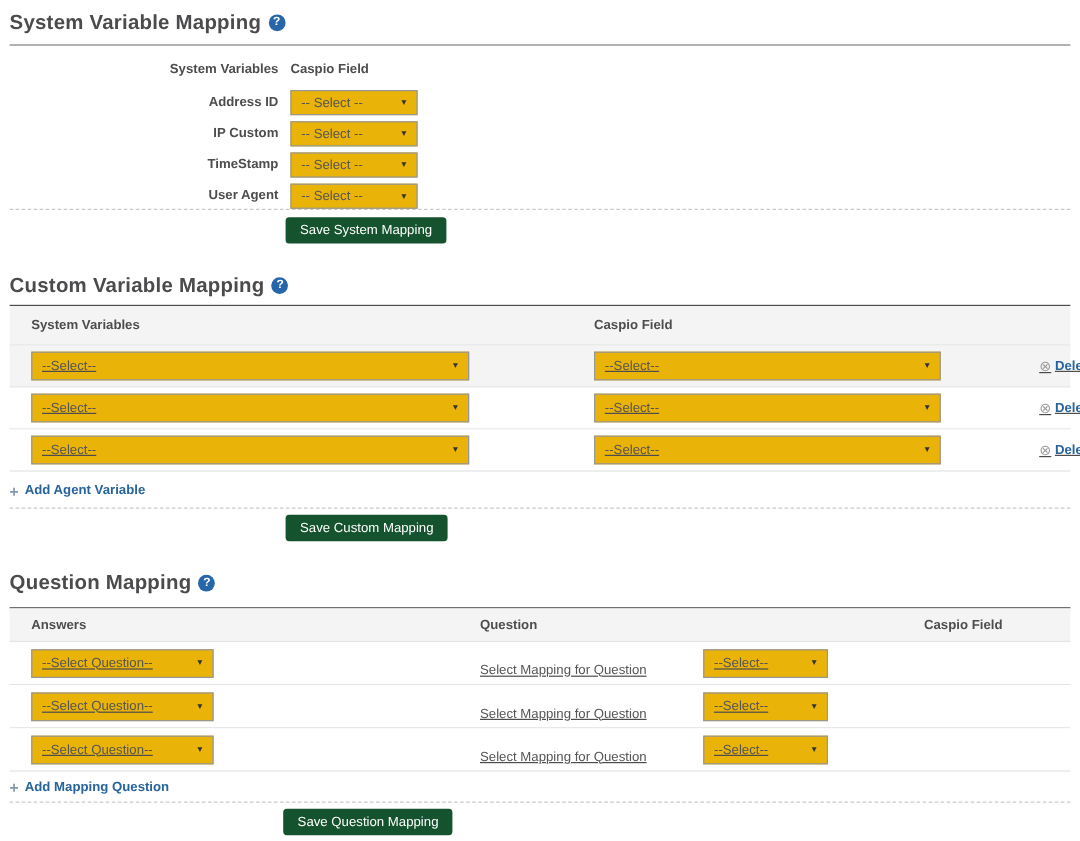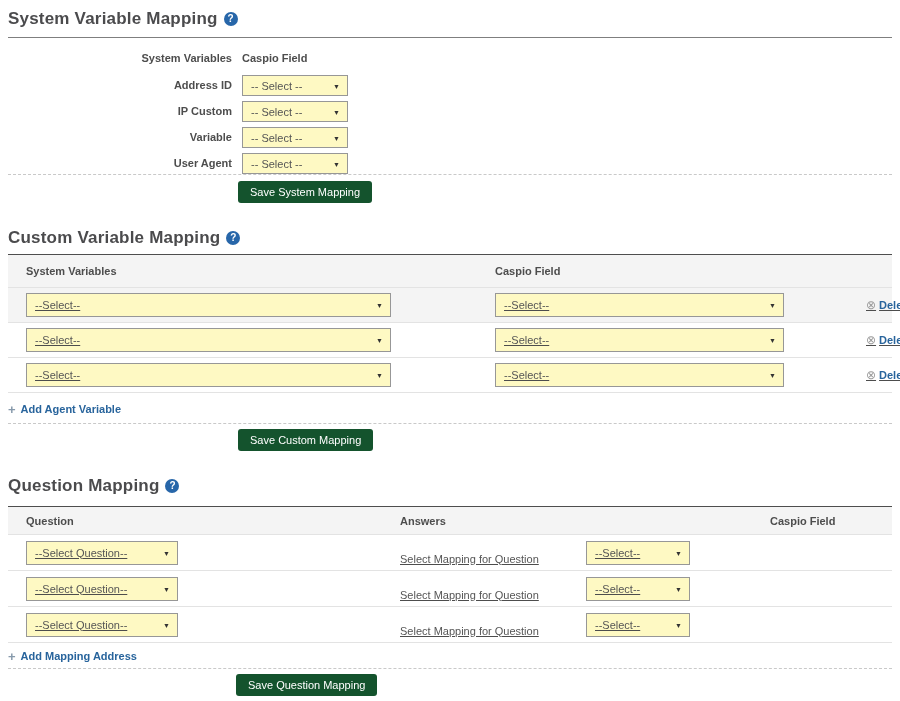--- a/index.html
+++ b/index.html
@@ -12,21 +12,21 @@
   .title-text { font-size: 17px; font-weight: bold; color: #4b4b4d; letter-spacing: 0.2px; }
   .help-icon { display: inline-block; width: 14px; height: 14px; margin-left: 6px;
                border-radius: 50%; background: #2766a9; color: #ffffff; font-size: 10px;
                font-weight: bold; text-align: center; line-height: 14px; cursor: pointer; }
 
   .t1 { padding-top: 10px; height: 28px; }
   .t2 { margin-top: 26px; height: 17px; }
   .t3 { margin-top: 26px; height: 17px; }
 
   
-  .select { position: relative; background: #fef9c3; border: 1px solid #979797;
+  .select { position: relative; background: #eab308; border: 1px solid #979797;
             display: flex; align-items: center; cursor: pointer; }
   .sel-text { font-size: 11px; color: #555555; padding-left: 8px; white-space: nowrap; }
   .sel-arrow { position: absolute; right: 7px; top: 50%; transform: translateY(-50%);
                font-size: 7px; color: #333333; }
   .sel-sm { width: 106px; height: 21px; }
   .sel-lg { width: 365px; height: 24px; }
   .sel-md { width: 289px; height: 24px; }
   .sel-q  { width: 152px; height: 24px; }
   .sel-ans{ width: 104px; height: 24px; }
 
@@ -96,21 +96,21 @@
         </div>
       </div>
       <div class="sys-grid-row sys-row">
         <span class="sys-label">IP Custom</span>
         <div class="select sel-sm">
           <span class="sel-text">-- Select --</span>
           <span class="sel-arrow">▼</span>
         </div>
       </div>
       <div class="sys-grid-row sys-row">
-        <span class="sys-label">Variable</span>
+        <span class="sys-label">TimeStamp</span>
         <div class="select sel-sm">
           <span class="sel-text">-- Select --</span>
           <span class="sel-arrow">▼</span>
         </div>
       </div>
       <div class="sys-grid-row sys-row">
         <span class="sys-label">User Agent</span>
         <div class="select sel-sm">
           <span class="sel-text">-- Select --</span>
           <span class="sel-arrow">▼</span>
@@ -193,22 +193,22 @@
   </div>
 
   <div>
     <div class="title-row t3">
       <span class="title-text">Question Mapping</span>
       <span class="help-icon">?</span>
     </div>
 
     <div class="tbl3">
       <div class="grid3 t-head t-head3">
+        <span>Answers</span>
         <span>Question</span>
-        <span>Answers</span>
         <span>Caspio Field</span>
       </div>
 
       <div class="grid3 t-row t-row3">
         <div class="select sel-q">
           <span class="sel-text">--Select Question--</span>
           <span class="sel-arrow">▼</span>
         </div>
         <div class="ans-cell">
           <span class="ans-label">Select Mapping for Question</span>
@@ -246,21 +246,21 @@
             <span class="sel-text">--Select--</span>
             <span class="sel-arrow">▼</span>
           </div>
         </div>
         <span></span>
       </div>
     </div>
 
     <div class="add-row add-row3">
       <span class="add-icon">+</span>
-      <span class="link-text">Add Mapping Address</span>
+      <span class="link-text">Add Mapping Question</span>
     </div>
     <div class="dash dash3"></div>
     <div class="btn-row" style="padding-top:5px; padding-left:228px;">
       <button class="save-btn">Save Question Mapping</button>
     </div>
   </div>
 
 </div>
 
 </body></html>

